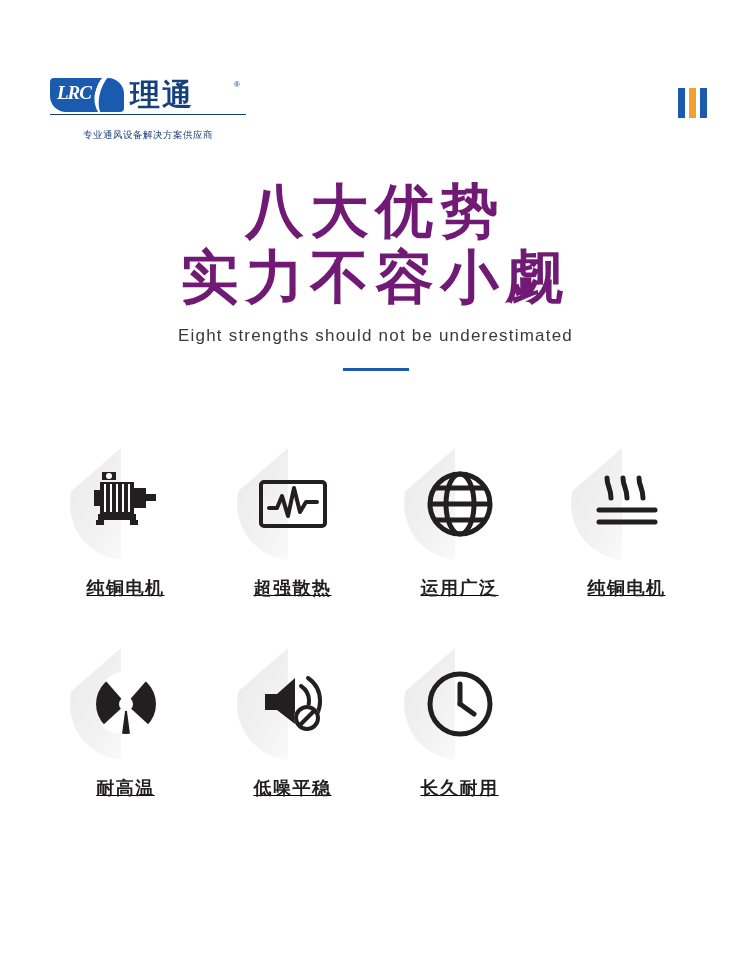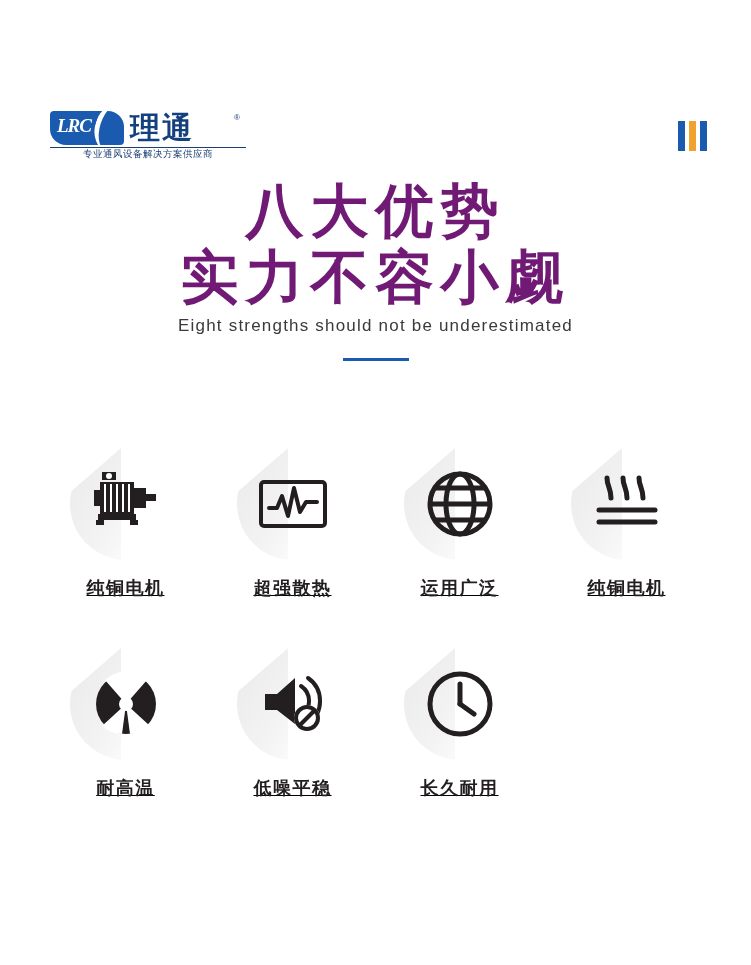--- a/index.html
+++ b/index.html
@@ -15,21 +15,20 @@
     overflow: hidden;
   }
 
   
   .header {
     position: absolute;
     top: 74px;
     left: 0;
     width: 751px;
     height: 60px;
-    margin-top: 33px;
   }
   .logo {
     position: absolute;
     left: 50px;
     top: 0;
     width: 200px;
     height: 56px;
   }
   .logo-mark {
     position: absolute;
@@ -82,21 +81,21 @@
   .logo-sub {
     position: absolute;
     left: 0;
     top: 40px;
     width: 196px;
     text-align: center;
     font-size: 9.5px;
     color: #1a3f75;
     letter-spacing: 0.5px;
     border-top: 1px solid #1a3f75;
-    padding-top: 0;
+    padding-top: 14px;
     font-family: "DejaVu Sans", sans-serif;
   }
   .bars {
     position: absolute;
     right: 44px;
     top: 14px;
     display: flex;
     gap: 4px;
   }
   .bars i {
@@ -118,21 +117,21 @@
   }
   .title-line {
     font-family: "DejaVu Sans", sans-serif;
     font-size: 58px;
     font-weight: bold;
     color: #701a75;
     letter-spacing: 7px;
     line-height: 66px;
   }
   .subtitle {
-    margin-top: 6px;
+    margin-top: 16px;
     font-size: 17px;
     color: #3a3a3a;
     letter-spacing: 1.2px;
     font-family: "Liberation Sans", sans-serif;
   }
   .divider {
     margin: 22px auto 0 auto;
     width: 66px;
     height: 3px;
     background: #1a5bb0;

